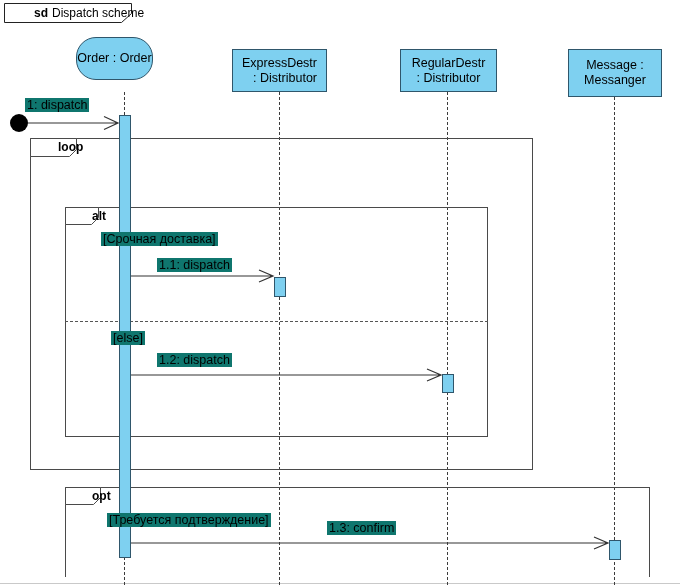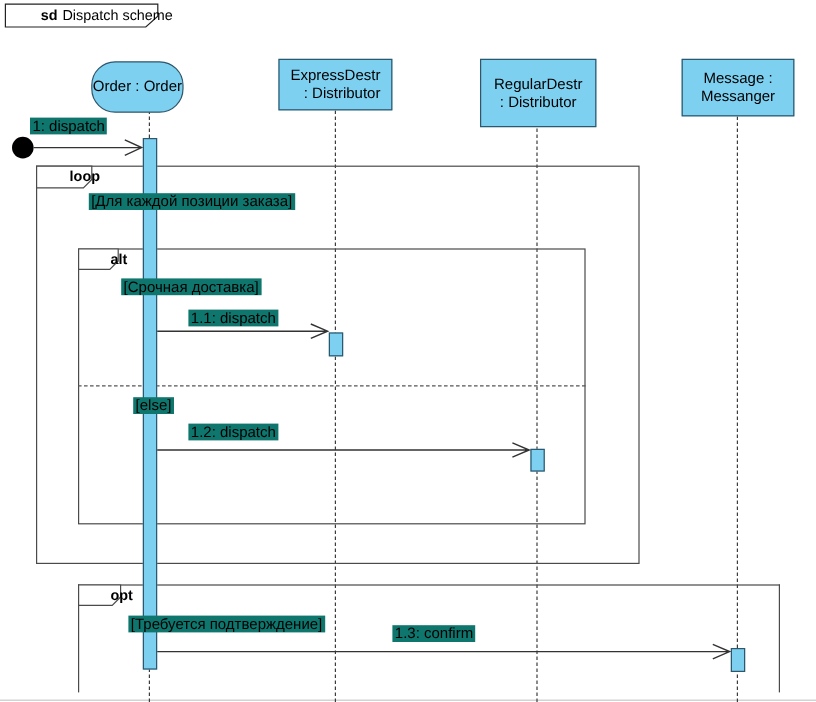--- a/index.html
+++ b/index.html
@@ -37,24 +37,24 @@
   <div class="lifeline" style="left:124px;top:92px;height:493px;"></div>
   <div class="lifeline" style="left:279px;top:92px;height:493px;"></div>
   <div class="lifeline" style="left:447px;top:92px;height:493px;"></div>
   <div class="lifeline" style="left:614px;top:92px;height:493px;"></div>
 
   <div class="frag" style="left:30px;top:138px;width:503px;height:332px;"></div>
   <div class="frag" style="left:65px;top:207px;width:423px;height:230px;"></div>
   <div class="separator" style="left:65px;top:321px;width:423px;"></div>
   <div class="frag no-bottom" style="left:65px;top:487px;width:585px;height:90px;"></div>
 
-  <div class="head" style="left:76px;top:51px;width:77px;height:43px;border-radius:20px;"><span>Order : Order</span></div>
+  <div class="head" style="left:76px;top:37px;width:77px;height:43px;border-radius:20px;"><span>Order : Order</span></div>
   <div class="head" style="left:232px;top:49px;width:95px;height:43px;text-align:right;"><span>ExpressDestr
 : Distributor</span></div>
-  <div class="head" style="left:400px;top:49px;width:97px;height:57px;"><span>RegularDestr
+  <div class="head" style="left:400px;top:49px;width:97px;height:43px;"><span>RegularDestr
 : Distributor</span></div>
   <div class="head" style="left:568px;top:49px;width:94px;height:48px;"><span>Message :
 Messanger</span></div>
 
   <div class="act" style="left:119px;top:115px;width:12px;height:443px;"></div>
   <div class="act" style="left:274px;top:277px;width:12px;height:20px;"></div>
   <div class="act" style="left:442px;top:374px;width:12px;height:19px;"></div>
   <div class="act" style="left:609px;top:540px;width:12px;height:20px;"></div>
 
   <svg class="overlay" width="680" height="585" viewBox="0 0 680 585">
@@ -76,21 +76,20 @@
   </svg>
 
   <div class="title-text">
     <span class="kw">sd</span><span>Dispatch scheme</span>
   </div>
 
   <div class="op" style="left:38px;top:141px;">loop</div>
   <div class="op" style="left:72px;top:210px;">alt</div>
   <div class="op" style="left:72px;top:490px;">opt</div>
 
-  <div class="label" style="left:74px;top:161px;">[Для каждой позиции заказа]</div>
   <div class="label" style="left:101px;top:232px;">[Срочная доставка]</div>
   <div class="label" style="left:111px;top:331px;">[else]</div>
   <div class="label" style="left:107px;top:513px;text-align:right;">[Требуется подтверждение]</div>
 
   <div class="label" style="left:25px;top:98px;">1: dispatch</div>
   <div class="label" style="left:157px;top:258px;">1.1: dispatch</div>
   <div class="label" style="left:157px;top:353px;">1.2: dispatch</div>
   <div class="label" style="left:327px;top:521px;">1.3: confirm</div>
 
 </div>

